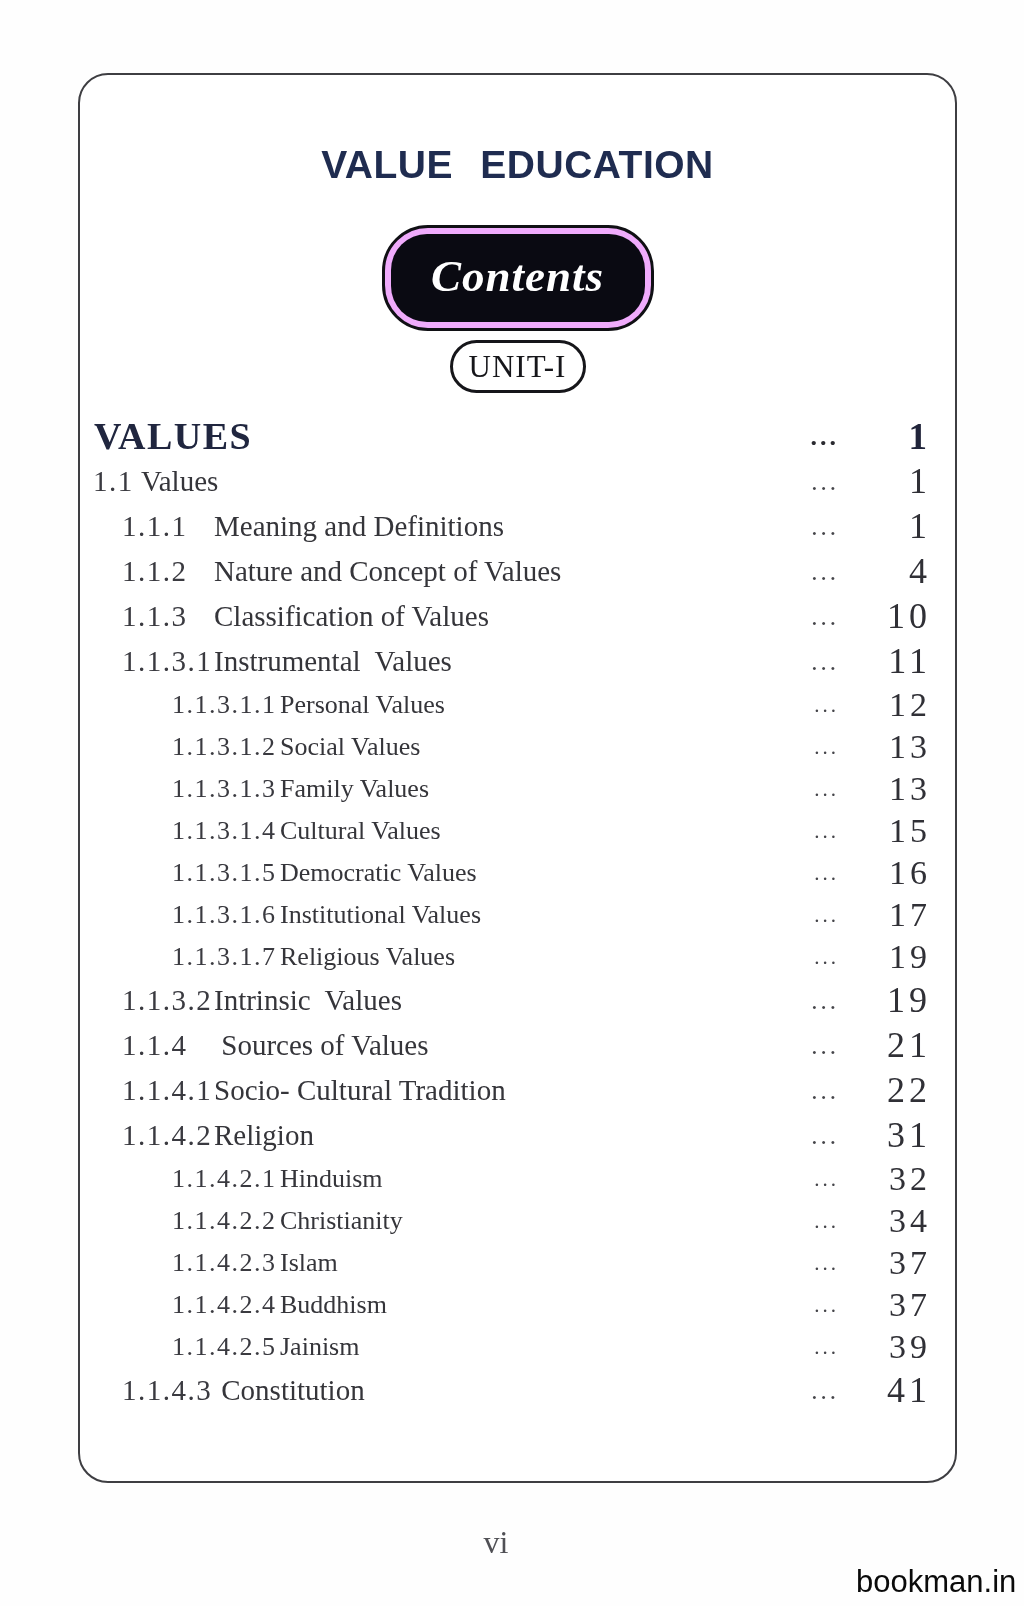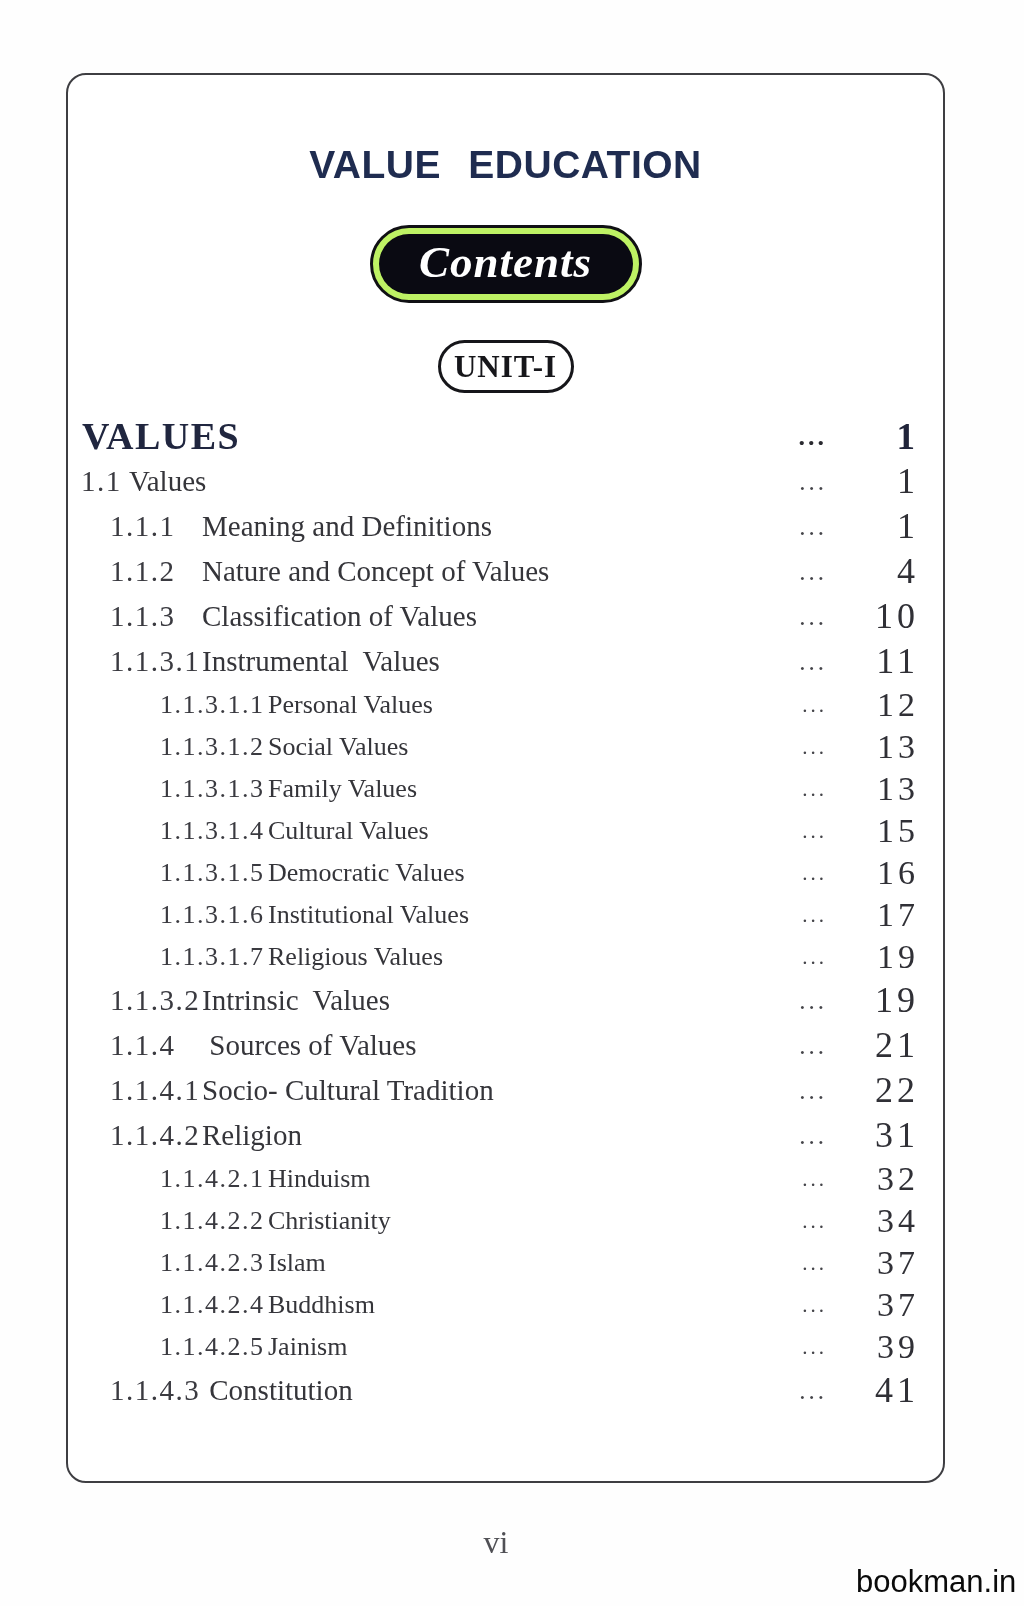--- a/index.html
+++ b/index.html
@@ -2,53 +2,53 @@
 <html><head>
 <meta charset="utf-8">
 <style>
   html,body{margin:0;padding:0}
   body{
     width:1024px;height:1606px;position:relative;overflow:hidden;
     background:#fefefe;
     font-family:"Liberation Serif","DejaVu Serif",serif;
   }
   .frame{
-    position:absolute;left:66px;top:73px;width:879px;height:1410px;
-    border:2px solid #3e3e42;border-radius:20px;box-sizing:border-box;
+    position:absolute;left:78px;top:73px;width:879px;height:1410px;
+    border:2px solid #3e3e42;border-radius:30px;box-sizing:border-box;
     background:#fff;
   }
   .smudge{
     position:absolute;left:326px;top:110px;
     font-size:15px;color:#97979b;letter-spacing:5px;
   }
   .book-title{
     position:absolute;top:70px;left:0;width:100%;margin:0;
     text-align:center;line-height:1;
     font-family:"Liberation Sans","DejaVu Sans",sans-serif;
     font-weight:bold;font-size:39px;letter-spacing:.5px;word-spacing:16px;
     color:#1f2c50;
   }
   .badge-outer{
     position:absolute;top:150px;left:50%;transform:translateX(-50%);
-    width:272px;height:78px;border:3px solid #101014;border-radius:46px;
-    box-sizing:border-box;padding:6px;background:#bef264;
+    width:272px;height:106px;border:3px solid #101014;border-radius:46px;
+    box-sizing:border-box;padding:6px;background:#f0abfc;
   }
   .badge-inner{
     width:100%;height:100%;background:#0a0a12;border-radius:36px;
     display:flex;align-items:center;justify-content:center;
   }
   .badge-text{
     color:#fff;font-style:italic;font-weight:bold;font-size:45px;
     letter-spacing:1px;transform:translateY(-2px);
   }
   .unit-pill{
     position:absolute;top:265px;left:50%;transform:translateX(-50%);
     width:136px;height:53px;border:3px solid #16161a;border-radius:28px;
     box-sizing:border-box;display:flex;align-items:center;justify-content:center;
-    font-size:31px;color:#16161a;letter-spacing:1px;font-weight:bold;
+    font-size:31px;color:#16161a;letter-spacing:1px;
   }
   .toc{position:absolute;top:339px;left:0;right:0;}
   .row{position:relative;height:45px;line-height:45px;color:#35353a;}
   .row.l3{height:42px;line-height:42px;}
   .l0{padding-left:14px}
   .l1{padding-left:13px}
   .l2{padding-left:42px}
   .l3{padding-left:92px}
   .num{display:inline-block;vertical-align:baseline;letter-spacing:1.5px;color:#3a3a40;}
   .l1 .num{width:48px}

